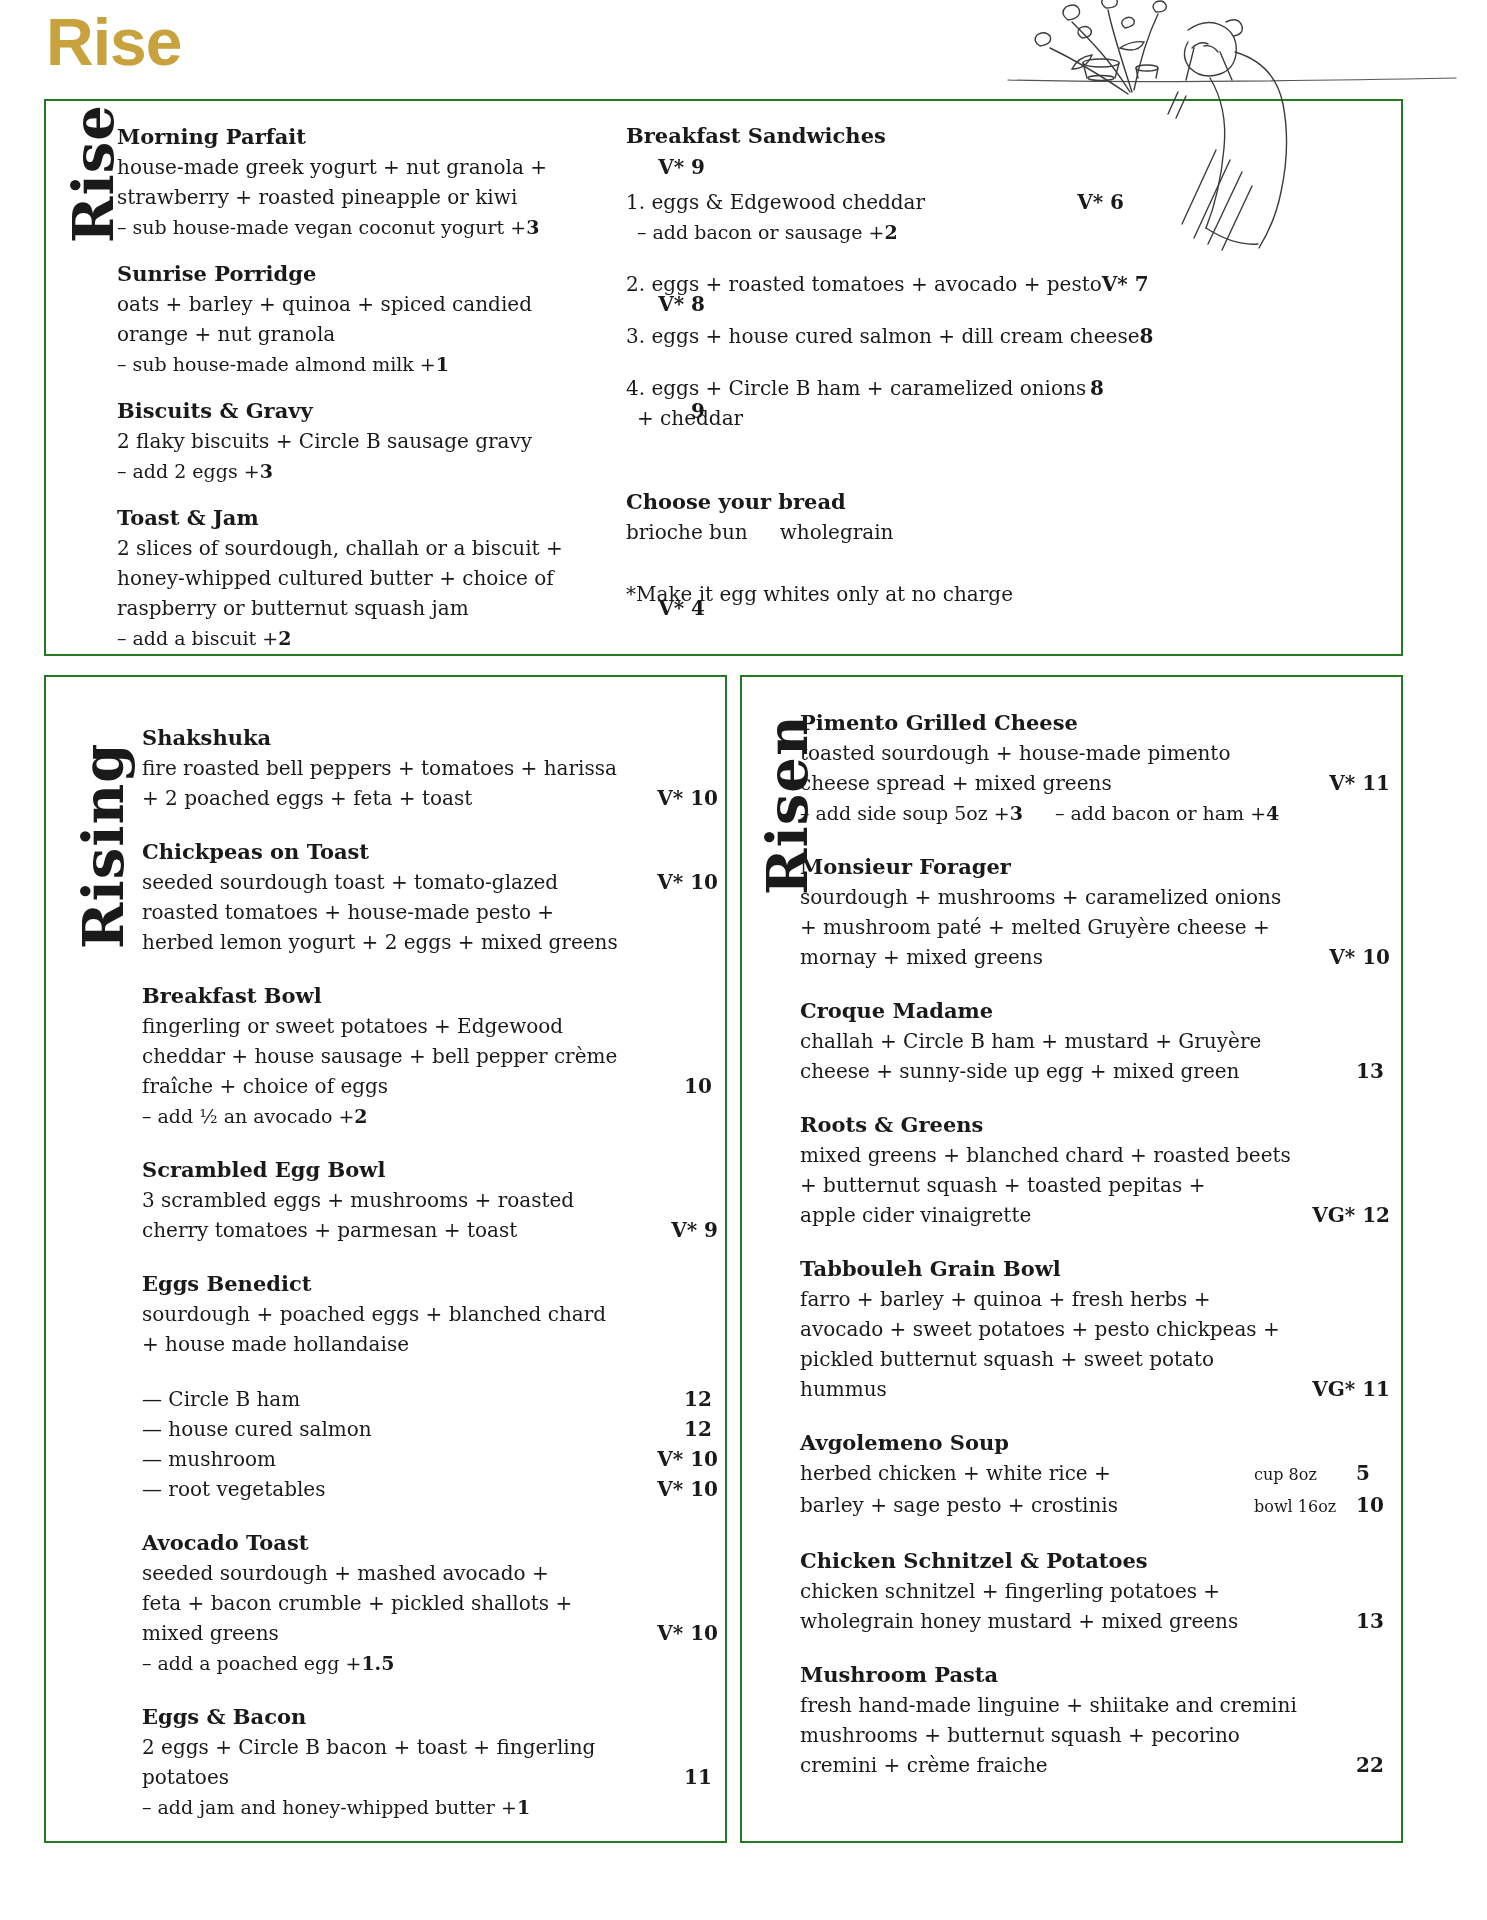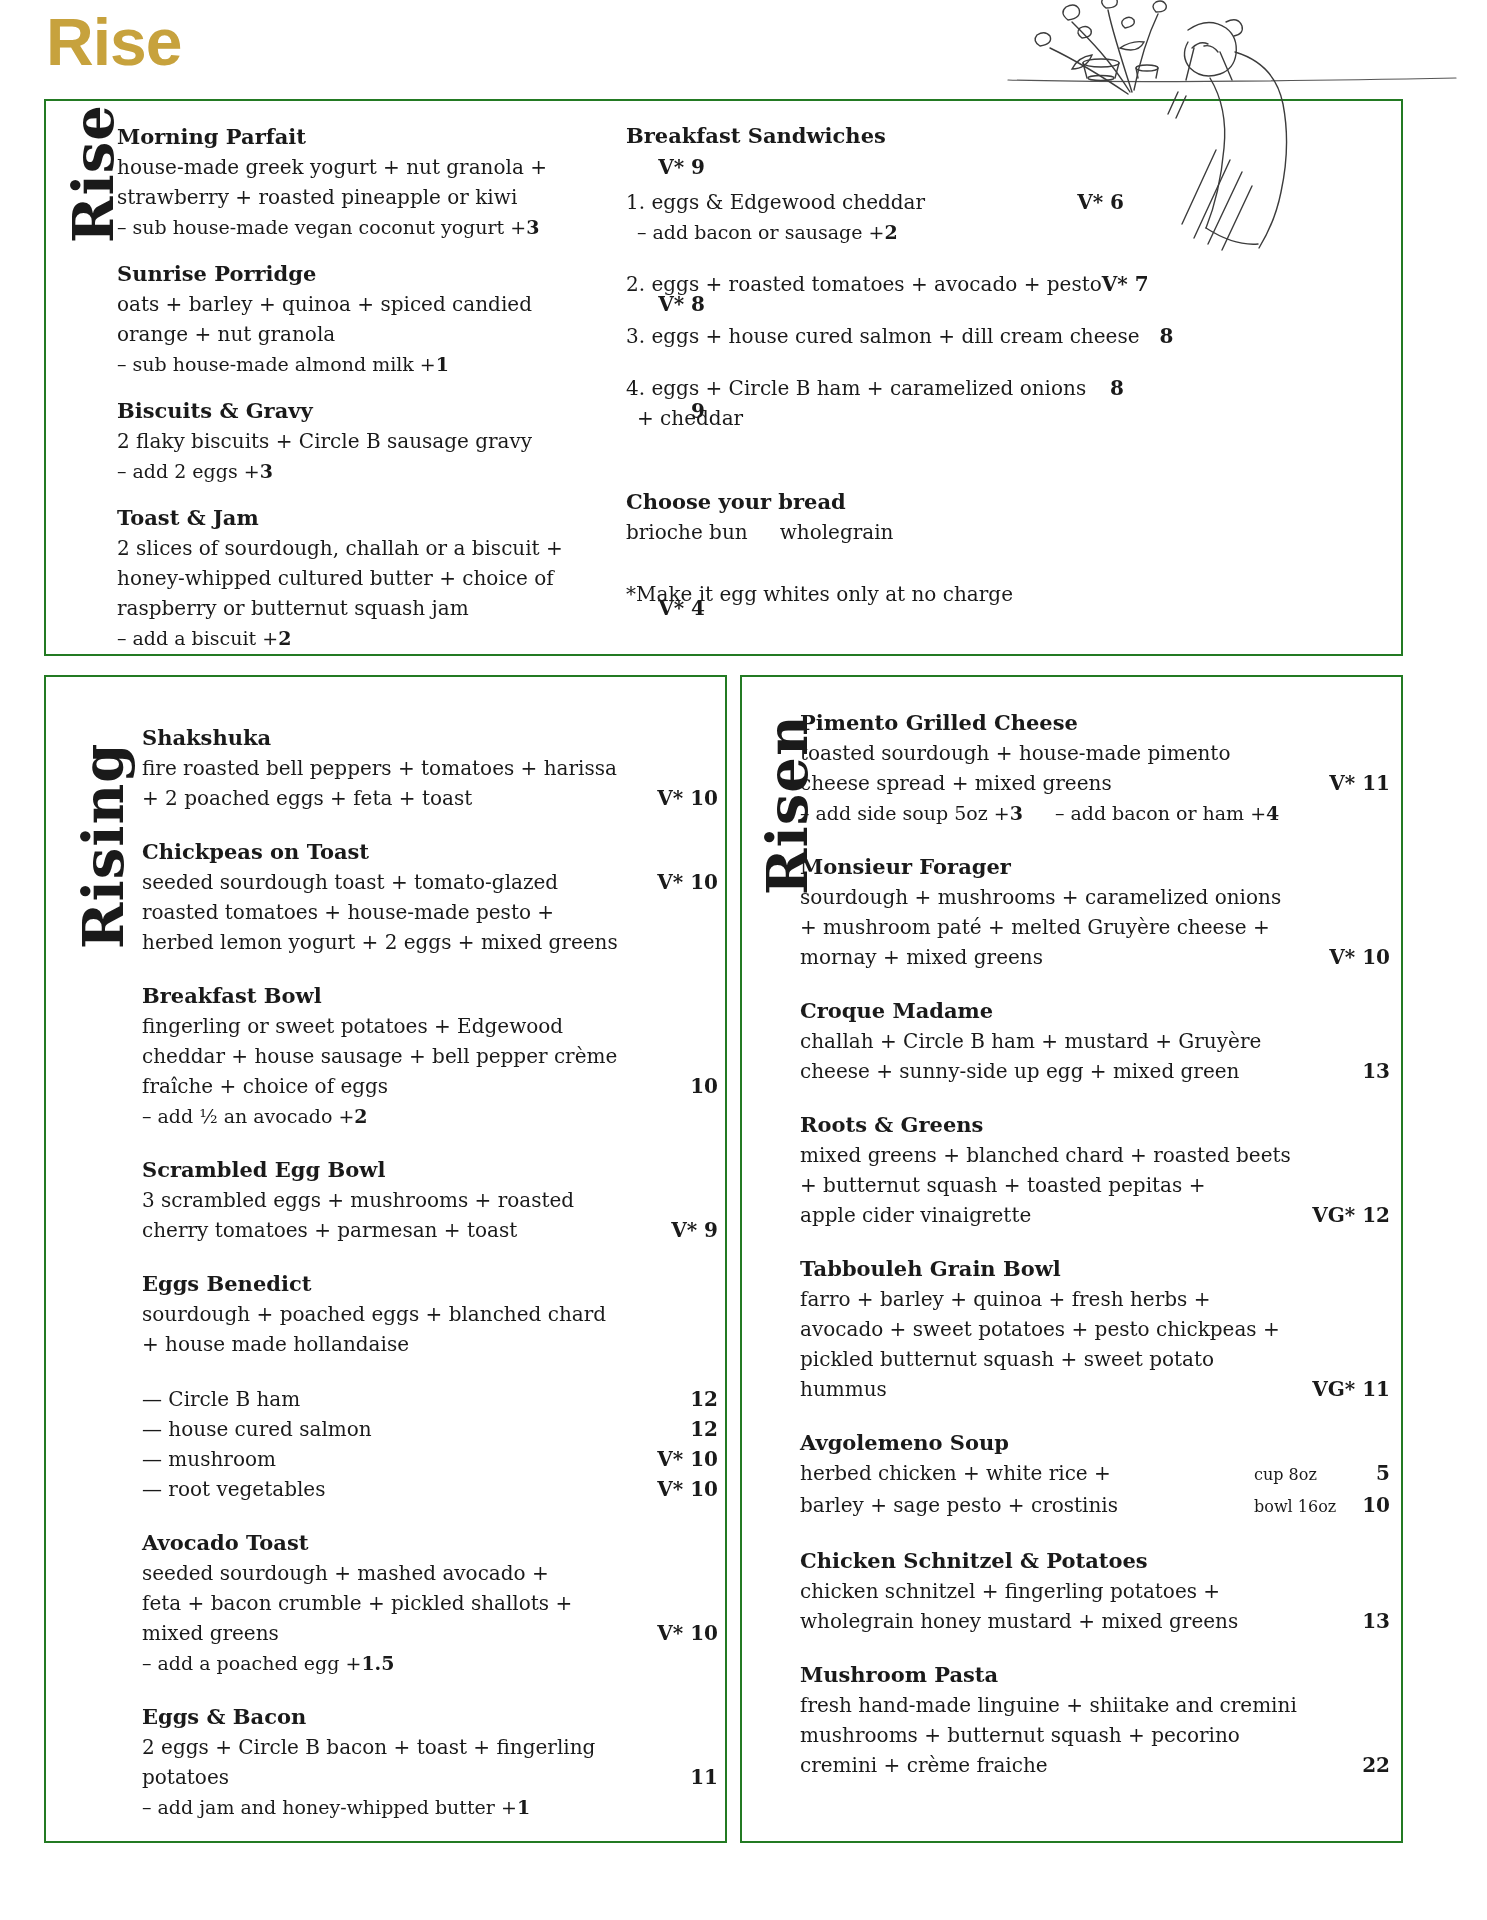--- a/index.html
+++ b/index.html
@@ -35,21 +35,21 @@
   .col .gap-lg{margin-top:36px;}
   .col .gap-xl{margin-top:54px;text-align:right;}
   .col .gap-md{margin-top:32px;}
   .line{display:flex;justify-content:space-between;align-items:baseline;}
   .item-name{font-weight:bold;font-size:21px;}
   .lt{white-space:nowrap;}
   b{font-weight:bold;}
   .price{font-weight:bold;white-space:nowrap;}
   .pr{white-space:nowrap;display:flex;align-items:baseline;}
   .pl{font-size:16px;width:102px;display:inline-block;}
-  .pr .price{min-width:34px;text-align:right;display:inline-block;}
+  .pr .price{min-width:34px;display:inline-block;}
   .note{font-size:19px;}
   .ind{padding-left:11px;}
   .t2{margin-left:32px;}
   .sp{height:25px;}
   .illus{position:absolute;left:980px;top:0;width:500px;height:270px;z-index:3;pointer-events:none;}
 </style>
 </head>
 <body>
 
 <h1 class="title">Rise</h1>

